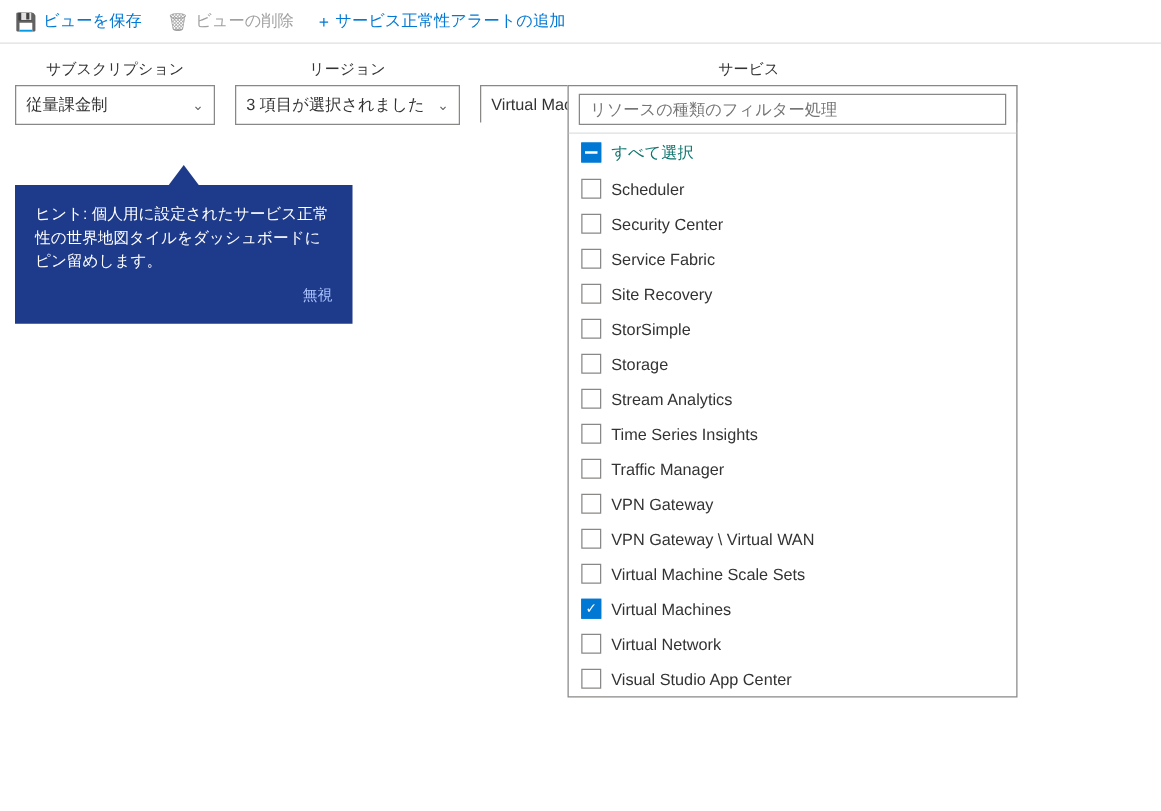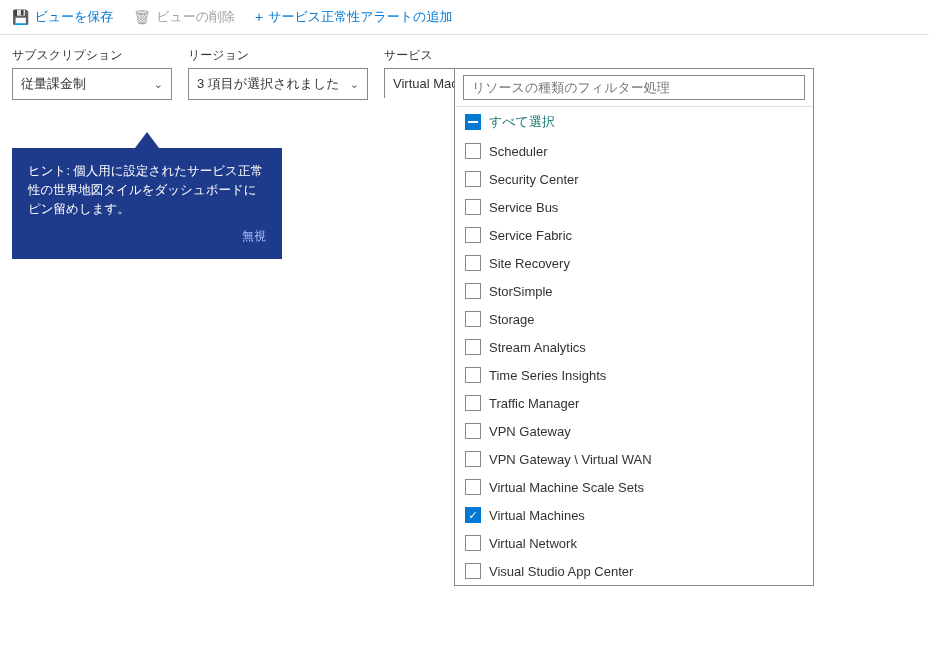--- a/index.html
+++ b/index.html
@@ -53,20 +53,21 @@
     .filter-group {
       display: flex;
       flex-direction: column;
       gap: 4px;
     }
 
     .filter-label {
       font-size: 12px;
       color: #333;
       font-weight: 400;
+      text-align: center;
     }
 
     .filter-select {
       display: flex;
       align-items: center;
       justify-content: space-between;
       border: 1px solid #8a8886;
       padding: 1px 8px;
       cursor: pointer;
       background: #fff;
@@ -304,24 +305,20 @@
         <div class="dropdown-item">
               <div class="checkbox"></div>
               <span class="item-label">Scheduler</span>
             </div>
             <div class="dropdown-item">
               <div class="checkbox"></div>
               <span class="item-label">Security Center</span>
             </div>
             <div class="dropdown-item">
               <div class="checkbox"></div>
-              <span class="item-label">Service Bus</span>
-            </div>
-            <div class="dropdown-item">
-              <div class="checkbox"></div>
               <span class="item-label">Service Fabric</span>
             </div>
             <div class="dropdown-item">
               <div class="checkbox"></div>
               <span class="item-label">Site Recovery</span>
             </div>
             <div class="dropdown-item">
               <div class="checkbox"></div>
               <span class="item-label">StorSimple</span>
             </div>

